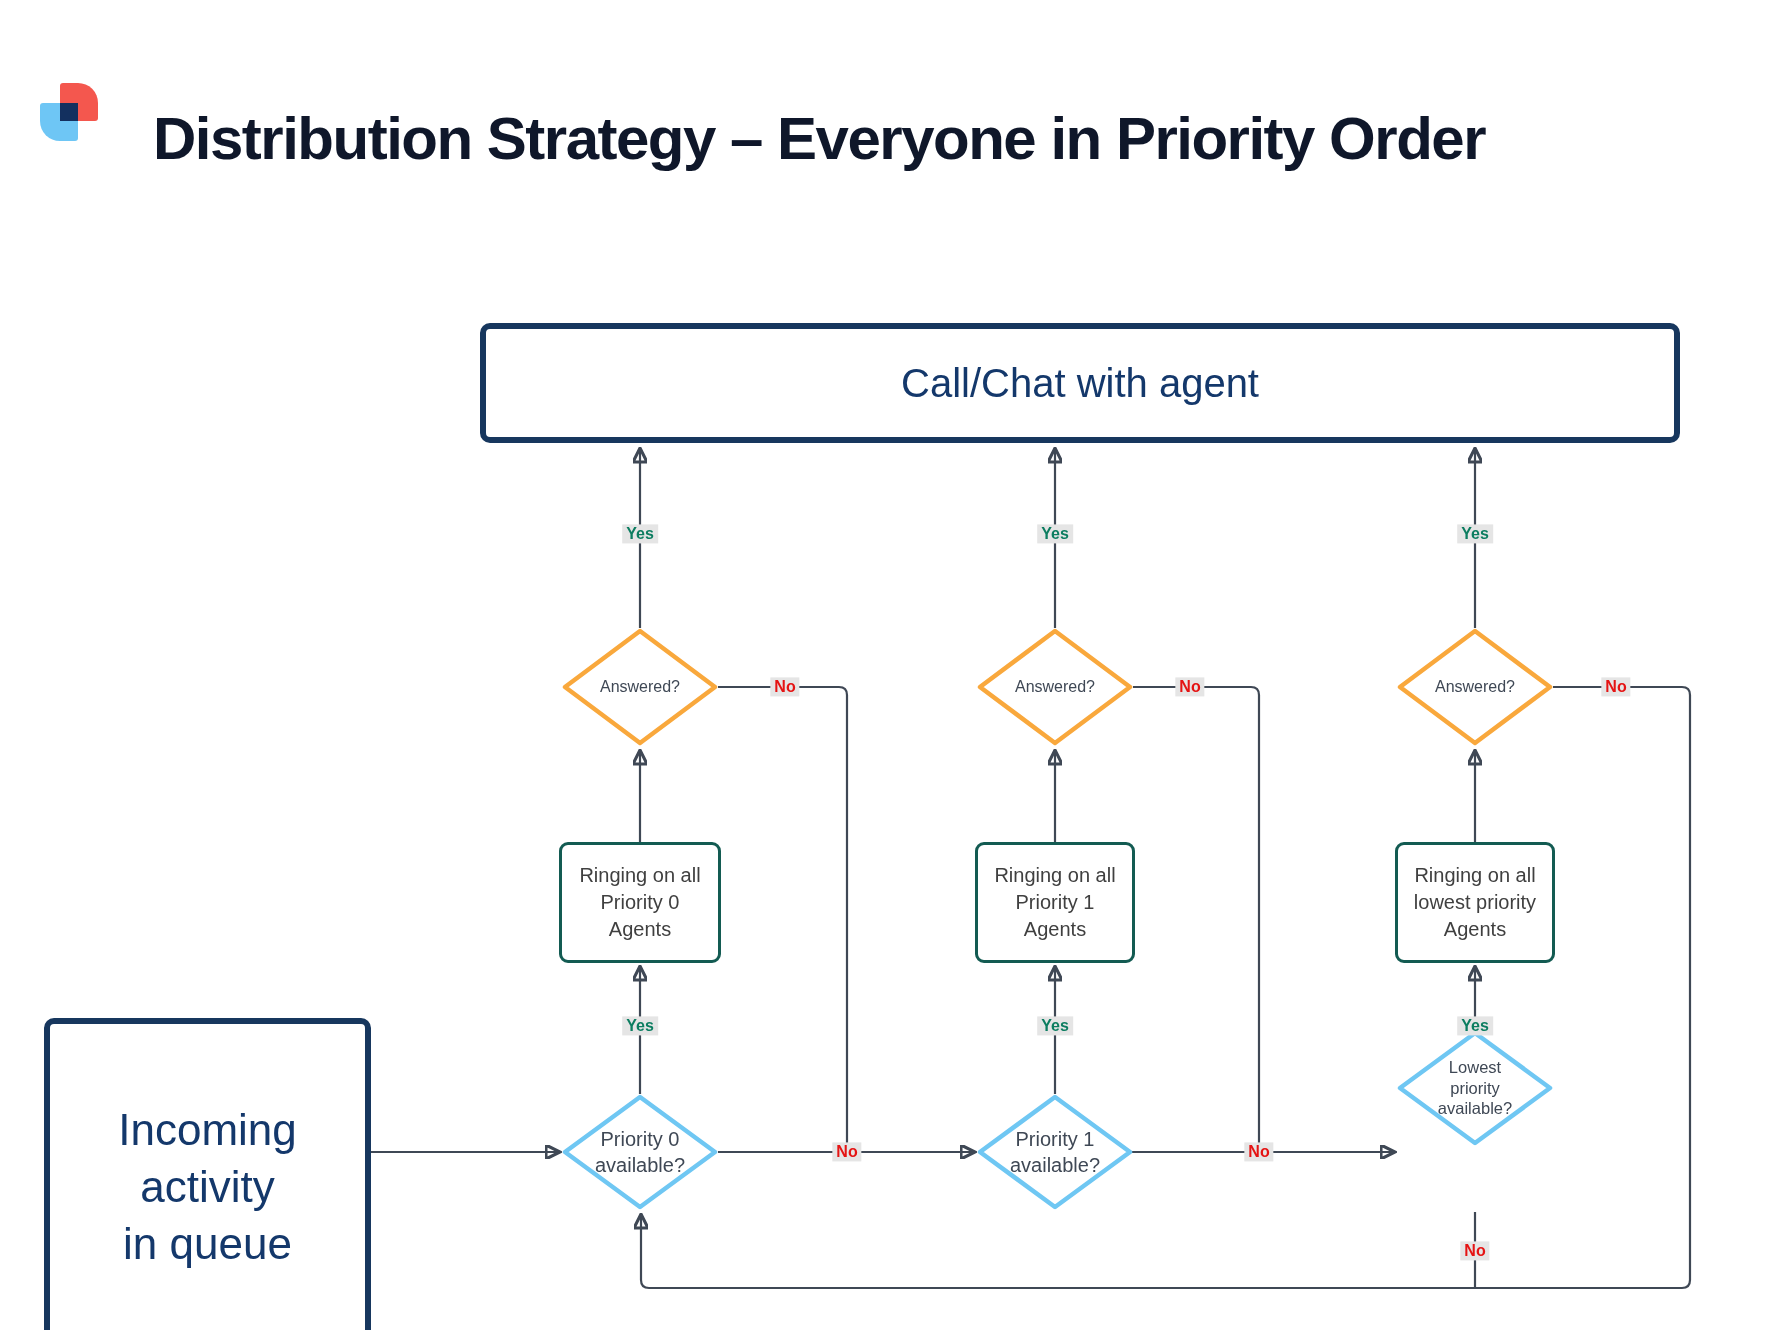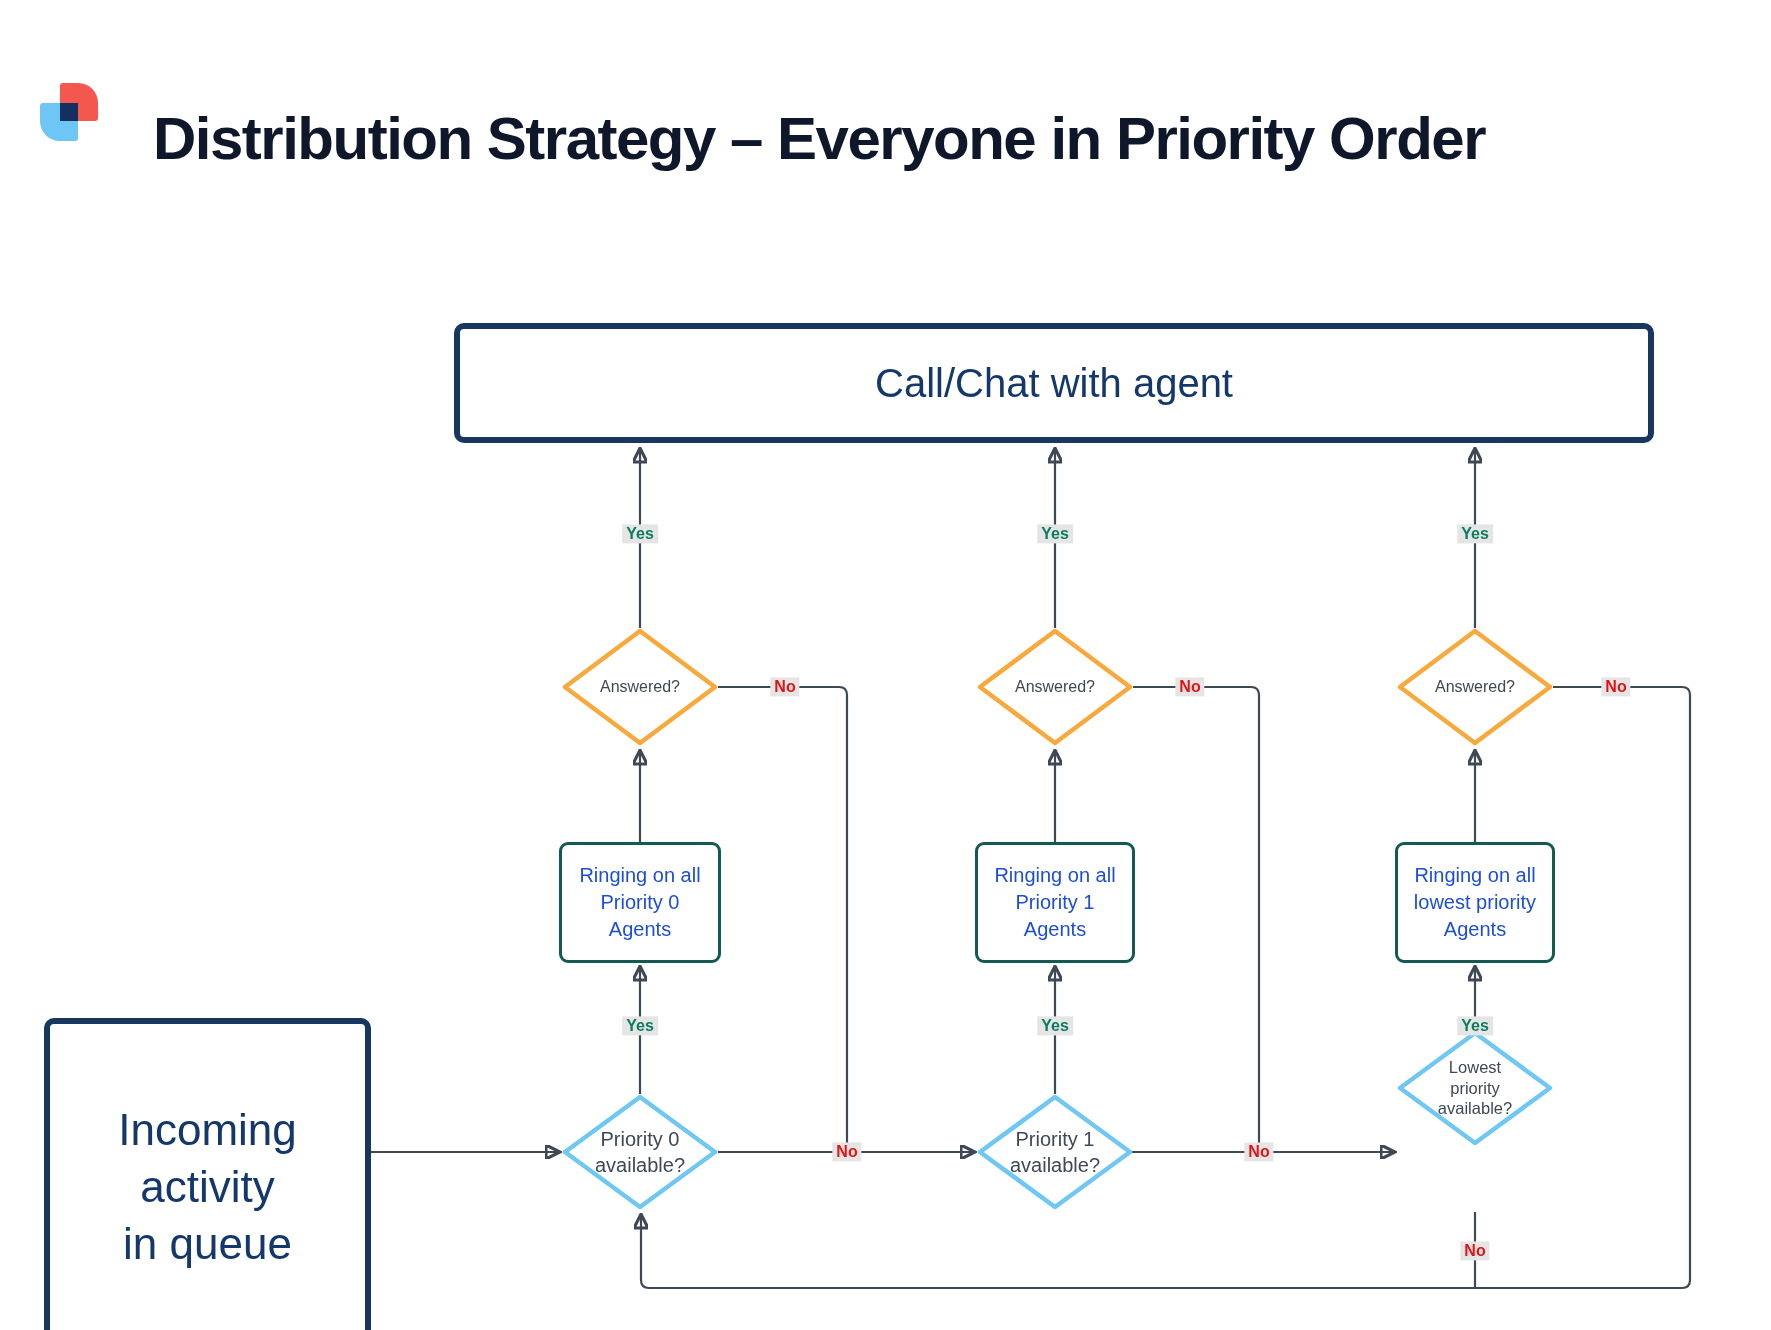--- a/index.html
+++ b/index.html
@@ -18,23 +18,23 @@
     position:absolute; left:108px; top:104px; width:1600px;
     font-size:60px; font-weight:bold; letter-spacing:-1.5px; color:#0f172a; white-space:nowrap;margin-left:45px;
   }
   
   svg.edges { position:absolute; left:0; top:0; z-index:1; }
   svg.edges path { stroke:#3F4855; stroke-width:2.2; fill:none; }
   
   .node { position:absolute; z-index:2; display:flex; align-items:center; justify-content:center;
           text-align:center; background:#ffffff; white-space:pre-line; }
   .navy-box { border:6px solid #17375E; border-radius:10px; color:#14386B; }
-  .end-box   { left:454px; top:323px; width:1200px; height:120px; font-size:40px; }
+  .end-box   { left:480px; top:323px; width:1200px; height:120px; font-size:40px; }
   .start-box { left:44px;  top:1018px; width:327px; height:337px; font-size:44px; line-height:1.3; }
-  .ring-box { border:3.5px solid #135B52; border-radius:9px; color:#1d4ed8;
+  .ring-box { border:3.5px solid #135B52; border-radius:9px; color:#404040;
               font-size:20px; line-height:1.35; }
   .ring-1 { left:559px;  top:842px; width:162px; height:121px; }
   .ring-2 { left:975px;  top:842px; width:160px; height:121px; }
   .ring-3 { left:1395px; top:842px; width:160px; height:121px; }
   
   .diamond { position:absolute; z-index:2; }
   .diamond svg.dshape { position:absolute; left:0; top:0; width:100%; height:100%; }
   .diamond svg.dshape path { fill:#ffffff; stroke-linejoin:round; }
   .diamond .dlabel { position:absolute; left:0; top:0; width:100%; height:100%;
     display:flex; align-items:center; justify-content:center; text-align:center;

